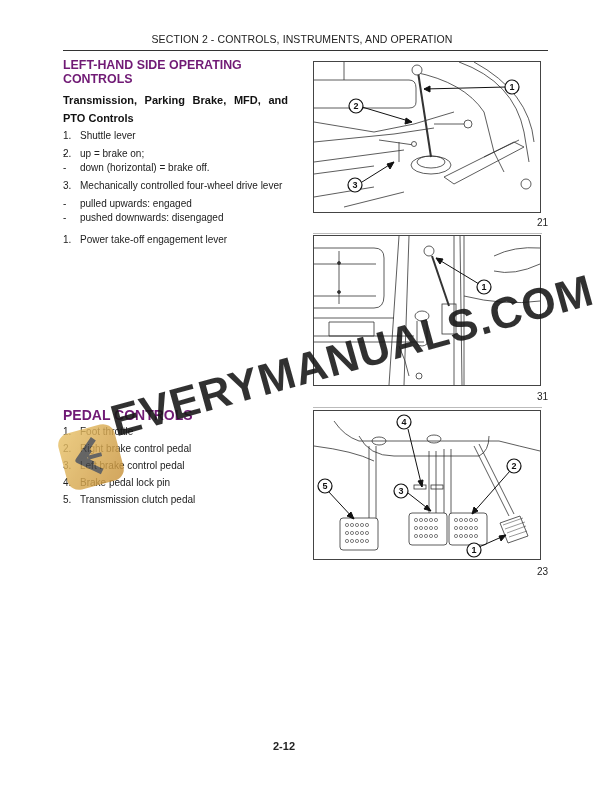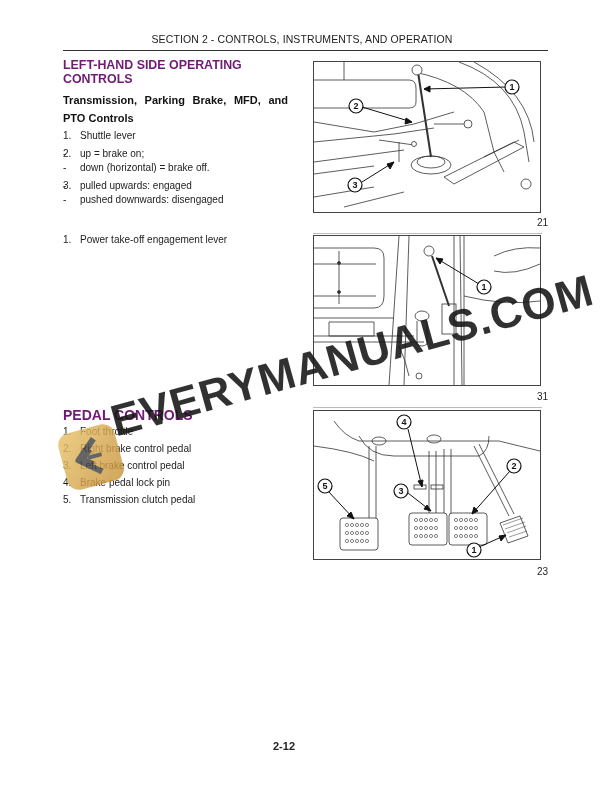--- a/index.html
+++ b/index.html
@@ -40,21 +40,21 @@
 </div>
 
 <div class="left" style="top:58px;">
   <h1>LEFT-HAND SIDE OPERATING CONTROLS</h1>
   <h2 style="margin-top:5px;">Transmission, Parking Brake, MFD, and PTO Controls</h2>
   <div style="margin-top:2px;">
     <div class="item" style="margin-top:3px;"><span class="n">1.</span><span>Shuttle lever</span></div>
     <div class="item" style="margin-top:6px;"><span class="n">2.</span></div>
     <div class="item" style="margin-top:6px;"><span class="n">-</span><span>up = brake on;</span></div>
     <div class="item" style="margin-top:2px;"><span class="n">-</span><span>down (horizontal) = brake off.</span></div>
-    <div class="item" style="margin-top:6px;"><span class="n">3.</span></div>
+    <div class="item" style="margin-top:6px;"><span class="n">3.</span><span>Mechanically controlled four-wheel drive lever</span></div>
     <div class="item" style="margin-top:6px;"><span class="n">-</span><span>pulled upwards: engaged</span></div>
     <div class="item" style="margin-top:2px;"><span class="n">-</span><span>pushed downwards: disengaged</span></div>
   </div>
 </div>
 
 <div class="left" style="top:234px;">
   <div class="item"><span class="n">1.</span><span>Power take-off engagement lever</span></div>
 </div>
 
 <div class="left" style="top:407px;">

